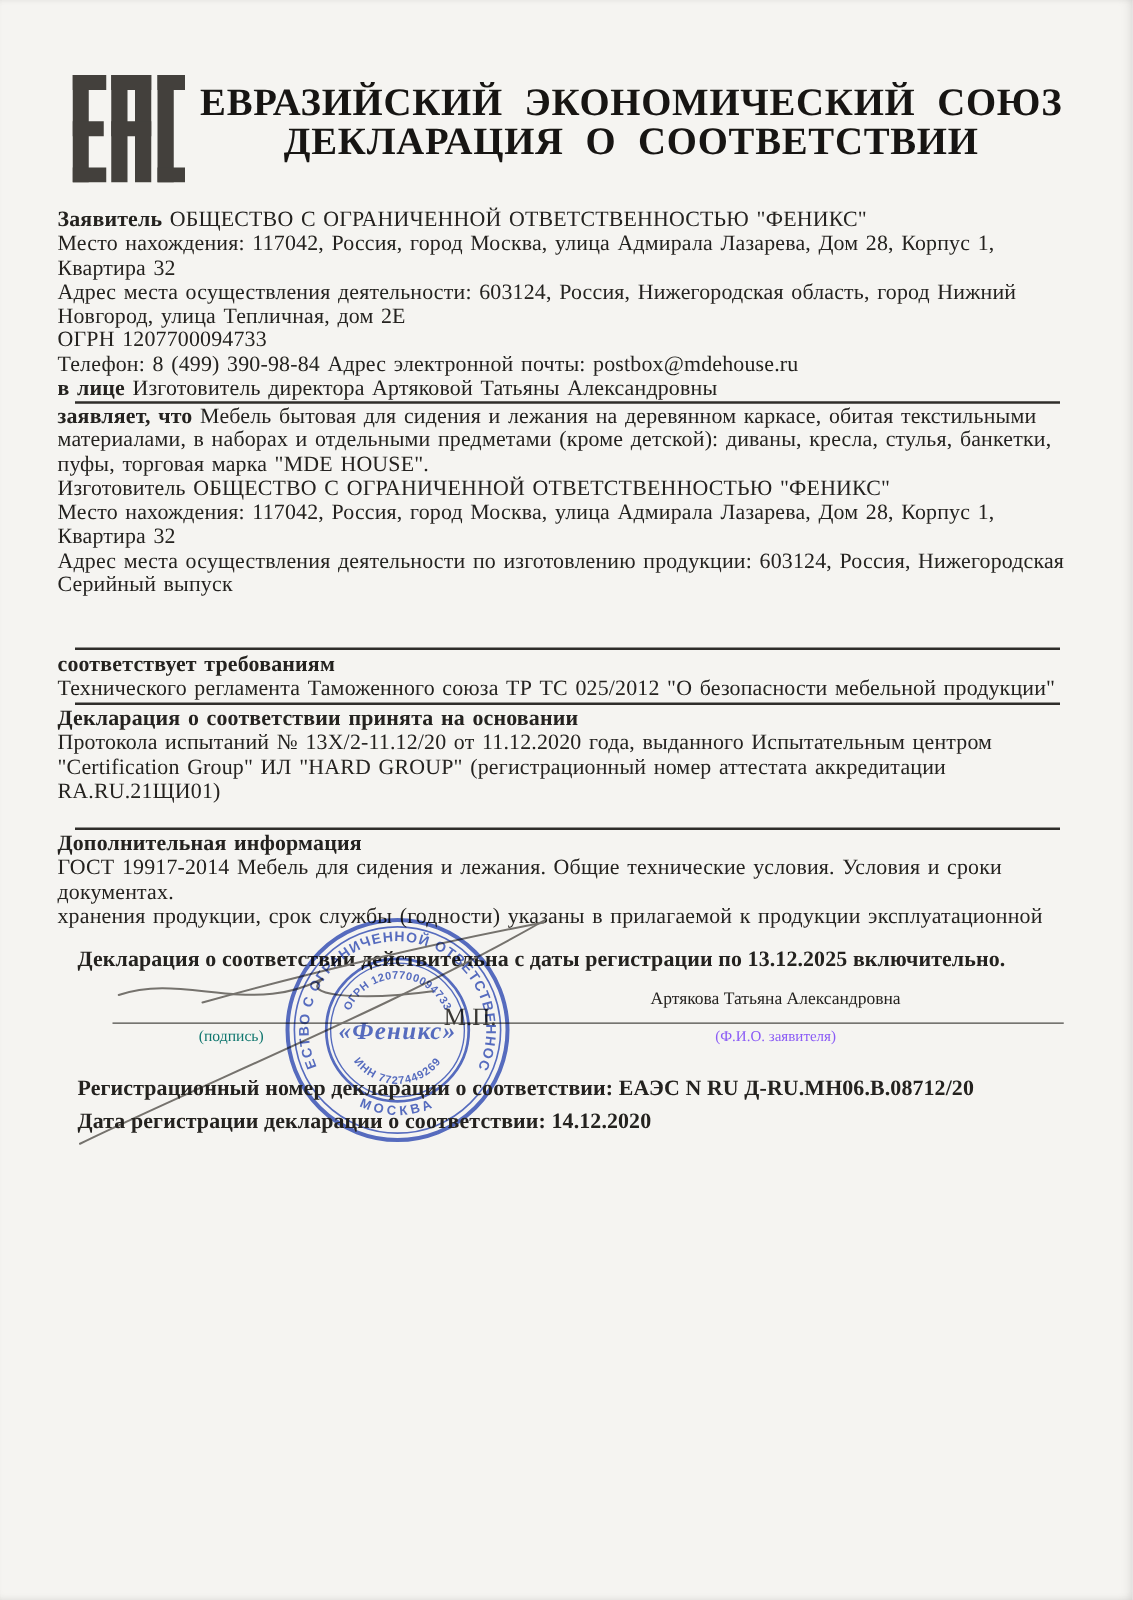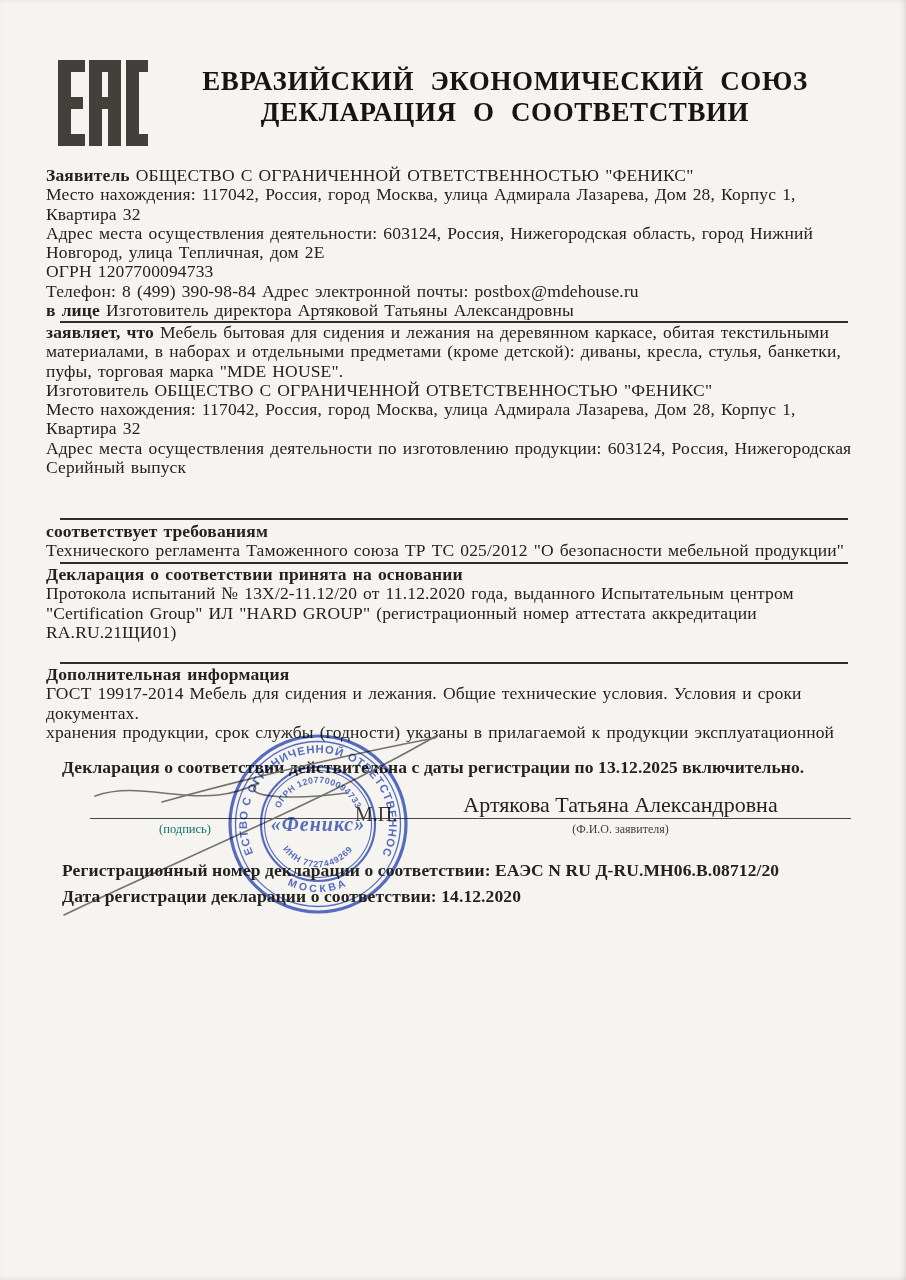--- a/index.html
+++ b/index.html
@@ -4,30 +4,30 @@
 <style>
   html,body{margin:0;padding:0;background:#e9e8e6;}
   .page{
     position:relative;width:906px;height:1280px;margin:0 auto;
     background:#f5f4f1;overflow:hidden;
     font-family:"Liberation Serif","DejaVu Serif",serif;color:#24221f;
     box-shadow:inset -5px 0 10px -6px rgba(0,0,0,.18), inset 0 -4px 8px -5px rgba(0,0,0,.10), inset 0 3px 6px -4px rgba(0,0,0,.07);
   }
   .eac{position:absolute;left:58px;top:60px;width:90px;height:86px;}
   .title{position:absolute;left:150px;top:66px;width:710px;text-align:center;
-    font-weight:bold;font-size:27px;line-height:31px;letter-spacing:.6px;word-spacing:9px;color:#171513;}
+    font-weight:bold;font-size:31px;line-height:31px;letter-spacing:.6px;word-spacing:9px;color:#171513;}
   .sec{position:absolute;left:46px;font-size:17.5px;line-height:19.3px;letter-spacing:.15px;word-spacing:1.5px;}
   .ln{white-space:nowrap;height:19.3px;}
   .ln b{font-weight:bold;}
   .rule{position:absolute;left:60px;width:788px;height:0;border-top:2px solid #2f2d2a;}
   .validity{position:absolute;left:62px;top:757px;font-size:17.5px;font-weight:bold;white-space:nowrap;letter-spacing:.1px;}
   .hline{position:absolute;top:818px;left:90px;width:761px;border-top:1.8px solid #4b4946;}
   .sig-label-left{position:absolute;left:100px;top:822px;width:170px;text-align:center;font-size:12.5px;color:#0f766e;}
-  .sig-name{position:absolute;left:433px;top:792px;width:375px;text-align:center;font-size:22px;}
-  .sig-label-right{position:absolute;left:433px;top:822px;width:375px;text-align:center;font-size:12px;color:#404040;}
+  .sig-name{position:absolute;left:433px;top:792px;width:375px;text-align:center;font-size:14px;}
+  .sig-label-right{position:absolute;left:433px;top:822px;width:375px;text-align:center;font-size:12px;color:#8b5cf6;}
   .mp{position:absolute;left:355px;top:803px;font-size:20px;color:#3a3834;}
   .reg{position:absolute;left:62px;font-size:17.5px;font-weight:bold;white-space:nowrap;letter-spacing:.1px;}
   .stamp{position:absolute;left:218px;top:724px;width:200px;height:200px;mix-blend-mode:multiply;opacity:.85;}
   .stamp text{font-family:"Liberation Sans","DejaVu Sans",sans-serif;font-weight:bold;}
   .stamp .center-name{font-family:"Liberation Serif","DejaVu Serif",serif;font-style:italic;font-weight:bold;}
   .autograph{position:absolute;left:50px;top:718px;width:400px;height:210px;}
 </style>
 </head>
 <body>
 

